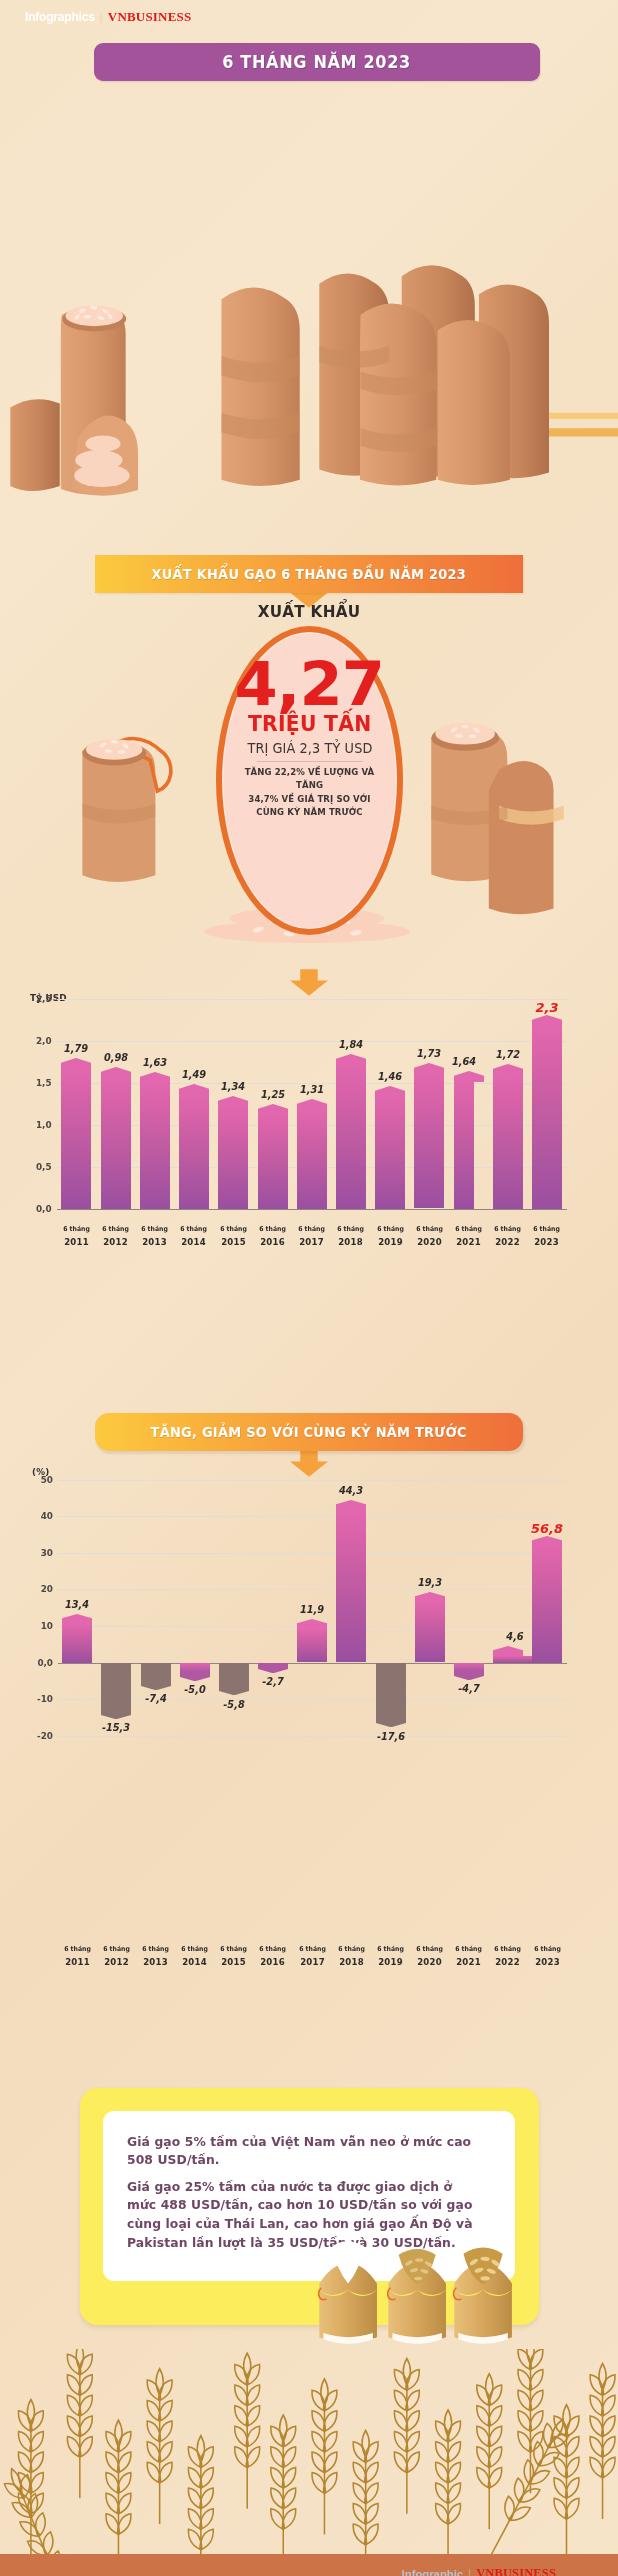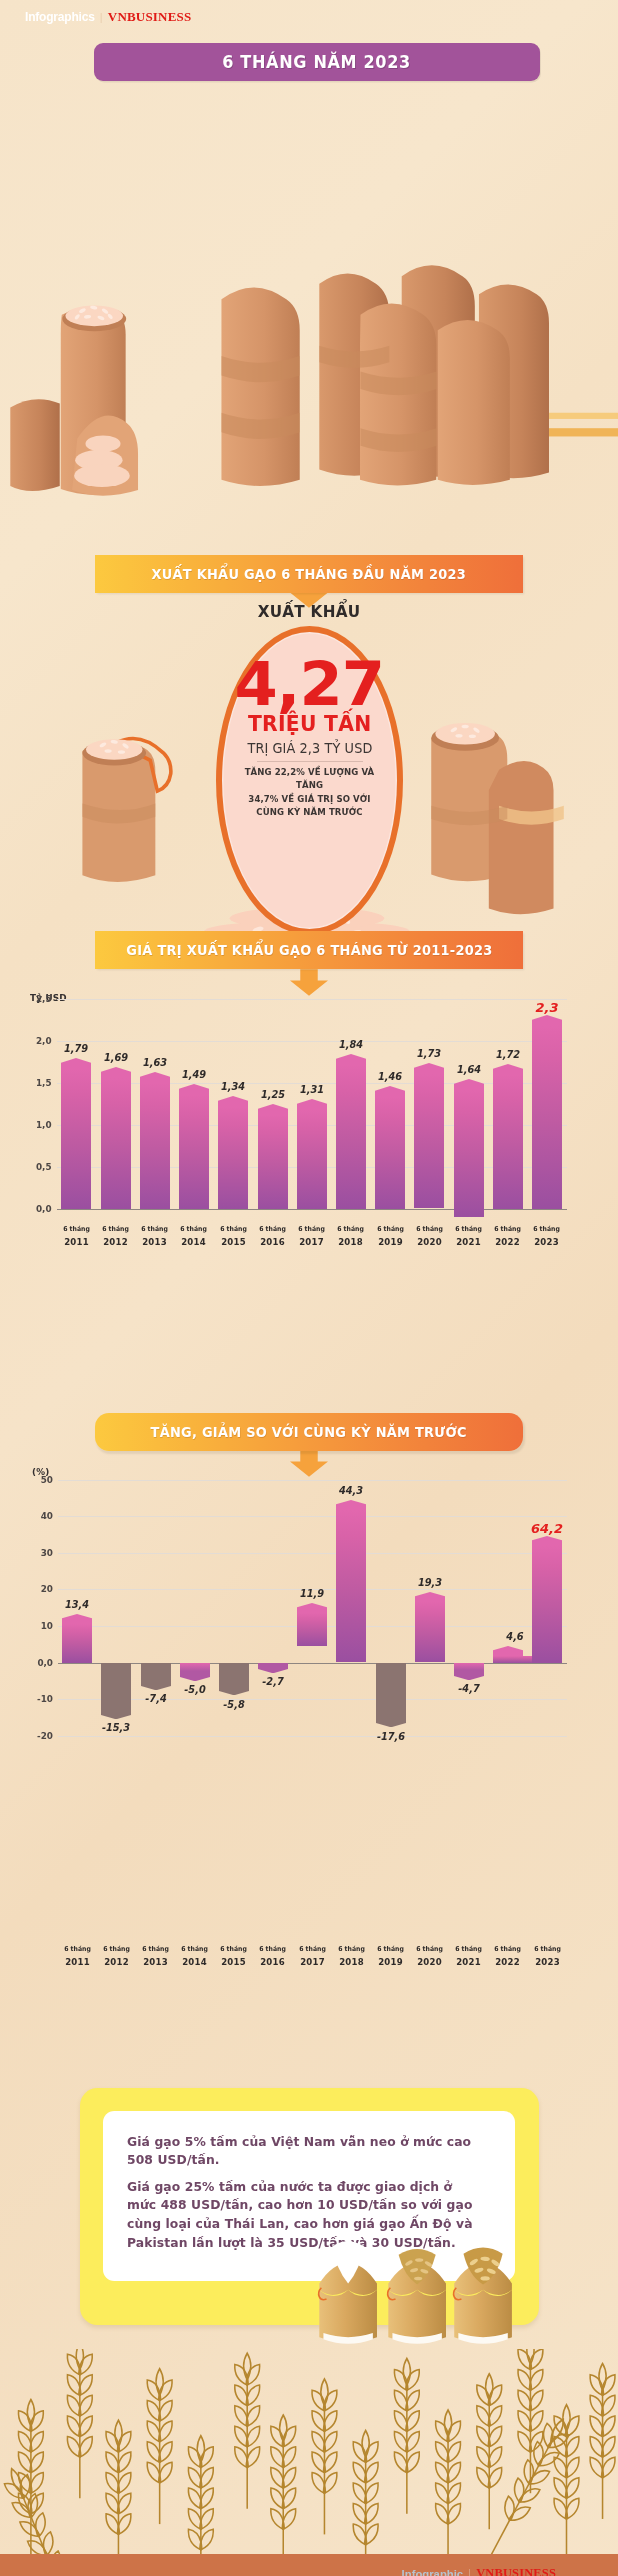--- a/index.html
+++ b/index.html
@@ -357,23 +357,20 @@
       <ellipse cx="310" cy="110" rx="11" ry="5" transform="rotate(-12 310 110)"></ellipse>
       <ellipse cx="160" cy="84" rx="10" ry="4.6" transform="rotate(-28 160 84)"></ellipse>
       <ellipse cx="230" cy="78" rx="10" ry="4.6" transform="rotate(16 230 78)"></ellipse>
       <ellipse cx="290" cy="86" rx="10" ry="4.6" transform="rotate(34 290 86)"></ellipse>
       <ellipse cx="200" cy="56" rx="9" ry="4.4" transform="rotate(-10 200 56)"></ellipse>
       <ellipse cx="248" cy="60" rx="9" ry="4.4" transform="rotate(22 248 60)"></ellipse>
       <ellipse cx="215" cy="36" rx="9" ry="4.2"></ellipse>
     </g>
   </svg>
 
-  <div class="sec-head" style="top:931px;">
-    <span>GIÁ TRỊ XUẤT KHẨU GẠO 6 THÁNG TỪ 2011-2023</span>
-  </div>
   <svg class="arrow-shape" style="top:969px;" viewBox="0 0 74 52">
     <polygon points="20,0 54,0 54,22 74,22 37,52 0,22 20,22" fill="#f6a23c"></polygon>
   </svg>
 
   <div class="chart-wrap" id="chart1" style="top:979px; height:381px;">
     <div class="axis-unit" id="c1-unit" style="left:30px; top:14.4px;">Tỷ USD</div>
   <div class="gridline" style="left: 57px; width: 510px; top: 230px;"></div>
       <div class="ytick" style="left: 21.6px; top: 230px;">0,0</div>
       <div class="gridline" style="left: 57px; width: 510px; top: 188px;"></div>
       <div class="ytick" style="left: 21.6px; top: 188px;">0,5</div>
@@ -392,21 +389,21 @@
           <polygon points="0,22 0,9.24 29,0 58,9.24 58,22" fill="#e267ae"></polygon>
         </svg>
         <div class="val" style="top: -15.5px;">1,79</div>
       </div>
       <div class="xlab" style="left: 57px; width: 39px; top: 246px;"><span>6 tháng</span><b>2011</b></div>
       <div class="bar" style="left: 101px; width: 30px; top: 88px; height: 142px;">
         <div class="body" style="position: absolute; inset: 11.3px 0px auto; height: 131px;"></div>
         <svg viewBox="0 0 58 22" preserveAspectRatio="none" style="position: absolute; left: 0px; width: 30px; height: 11.3px; top: 0px;">
           <polygon points="0,22 0,9.24 29,0 58,9.24 58,22" fill="#e267ae"></polygon>
         </svg>
-        <div class="val" style="top: -15.5px;">1,69</div>
+        <div class="val" style="top: -15.5px;">0,98</div>
       </div>
       <div class="xlab" style="left: 96px; width: 39px; top: 246px;"><span>6 tháng</span><b>2012</b></div>
       <div class="bar" style="left: 140px; width: 30px; top: 93px; height: 137px;">
         <div class="body" style="position: absolute; inset: 11.3px 0px auto; height: 126px;"></div>
         <svg viewBox="0 0 58 22" preserveAspectRatio="none" style="position: absolute; left: 0px; width: 30px; height: 11.3px; top: 0px;">
           <polygon points="0,22 0,9.24 29,0 58,9.24 58,22" fill="#e267ae"></polygon>
         </svg>
         <div class="val" style="top: -15.5px;">1,63</div>
       </div>
       <div class="xlab" style="left: 135px; width: 39px; top: 246px;"><span>6 tháng</span><b>2013</b></div>
@@ -459,21 +456,21 @@
       </div>
       <div class="xlab" style="left: 371px; width: 39px; top: 246px;"><span>6 tháng</span><b>2019</b></div>
       <div class="bar" style="left: 414px; width: 30px; top: 84px; height: 146px;">
         <div class="body" style="position: absolute; inset: 11.3px 0px auto; height: 134px;"></div>
         <svg viewBox="0 0 58 22" preserveAspectRatio="none" style="position: absolute; left: 0px; width: 30px; height: 11.3px; top: 0px;">
           <polygon points="0,22 0,9.24 29,0 58,9.24 58,22" fill="#e267ae"></polygon>
         </svg>
         <div class="val" style="top: -15.5px;">1,73</div>
       </div>
       <div class="xlab" style="left: 410px; width: 39px; top: 246px;"><span>6 tháng</span><b>2020</b></div>
-      <div class="bar" style="left: 454px; width: 30px; top: 100px; height: 138px;">
+      <div class="bar" style="left: 454px; width: 20px; top: 92px; height: 138px;">
         <div class="body" style="position: absolute; inset: 11.3px 0px auto; height: 127px;"></div>
         <svg viewBox="0 0 58 22" preserveAspectRatio="none" style="position: absolute; left: 0px; width: 30px; height: 11.3px; top: 0px;">
           <polygon points="0,22 0,9.24 29,0 58,9.24 58,22" fill="#e267ae"></polygon>
         </svg>
         <div class="val" style="top: -15.5px;">1,64</div>
       </div>
       <div class="xlab" style="left: 449px; width: 39px; top: 246px;"><span>6 tháng</span><b>2021</b></div>
       <div class="bar" style="left: 493px; width: 30px; top: 85px; height: 145px;">
         <div class="body" style="position: absolute; inset: 11.3px 0px auto; height: 134px;"></div>
         <svg viewBox="0 0 58 22" preserveAspectRatio="none" style="position: absolute; left: 0px; width: 30px; height: 11.3px; top: 0px;">
@@ -559,21 +556,21 @@
       </div>
       <div class="xlab" style="left: 214px; width: 39px; top: 482px;"><span>6 tháng</span><b>2015</b></div>
       <div class="bar neg-grad" style="left: 258px; width: 30px; top: 200px; height: 10px;">
         <div class="body" style="position: absolute; left: 0px; right: 0px; top: 0px; height: 0px;"></div>
         <svg viewBox="0 0 58 20" preserveAspectRatio="none" style="position: absolute; left: 0px; width: 30px; height: 10.3px; top: 0px;">
           <polygon points="0,0 0,11.6 29,20 58,11.6 58,0" fill="#b158a3"></polygon>
         </svg>
         <div class="val" style="top: 13px;">-2,7</div>
       </div>
       <div class="xlab" style="left: 253px; width: 39px; top: 482px;"><span>6 tháng</span><b>2016</b></div>
-      <div class="bar" style="left: 297px; width: 30px; top: 140px; height: 44px;">
+      <div class="bar" style="left: 297px; width: 30px; top: 156px; height: 44px;">
         <div class="body" style="position: absolute; inset: 10.3px 0px auto; height: 33px;"></div>
         <svg viewBox="0 0 58 20" preserveAspectRatio="none" style="position: absolute; left: 0px; width: 30px; height: 10.3px; top: 0px;">
           <polygon points="0,20 0,8.4 29,0 58,8.4 58,20" fill="#e267ae"></polygon>
         </svg>
         <div class="val" style="top: -15.5px;">11,9</div>
       </div>
       <div class="xlab" style="left: 293px; width: 39px; top: 482px;"><span>6 tháng</span><b>2017</b></div>
       <div class="bar" style="left: 336px; width: 30px; top: 37px; height: 162px;">
         <div class="body" style="position: absolute; inset: 10.3px 0px auto; height: 152px;"></div>
         <svg viewBox="0 0 58 20" preserveAspectRatio="none" style="position: absolute; left: 0px; width: 30px; height: 10.3px; top: 0px;">
@@ -612,21 +609,21 @@
           <polygon points="0,20 0,8.4 29,0 58,8.4 58,20" fill="#e267ae"></polygon>
         </svg>
         <div class="val" style="top: -15.5px;">4,6</div>
       </div>
       <div class="xlab" style="left: 488px; width: 39px; top: 482px;"><span>6 tháng</span><b>2022</b></div>
       <div class="bar highlight" style="left: 532px; width: 30px; top: 73px; height: 127px;">
         <div class="body" style="position: absolute; inset: 10.3px 0px auto; height: 117px;"></div>
         <svg viewBox="0 0 58 20" preserveAspectRatio="none" style="position: absolute; left: 0px; width: 30px; height: 10.3px; top: 0px;">
           <polygon points="0,20 0,8.4 29,0 58,8.4 58,20" fill="#e267ae"></polygon>
         </svg>
-        <div class="val" style="top: -15.5px;">64,2</div>
+        <div class="val" style="top: -15.5px;">56,8</div>
       </div>
       <div class="xlab" style="left: 528px; width: 39px; top: 482px;"><span>6 tháng</span><b>2023</b></div>
     </div>
 
   <div class="note-card-outer"></div>
   <div class="note-card-inner">
     <p>Giá gạo 5% tấm của Việt Nam vẫn neo ở mức cao 508 USD/tấn.</p>
     <p>Giá gạo 25% tấm của nước ta được giao dịch ở mức 488 USD/tấn, cao hơn 10 USD/tấn so với gạo cùng loại của Thái Lan, cao hơn giá gạo Ấn Độ và Pakistan lần lượt là 35 USD/tấn và 30 USD/tấn.</p>
   </div>
 

